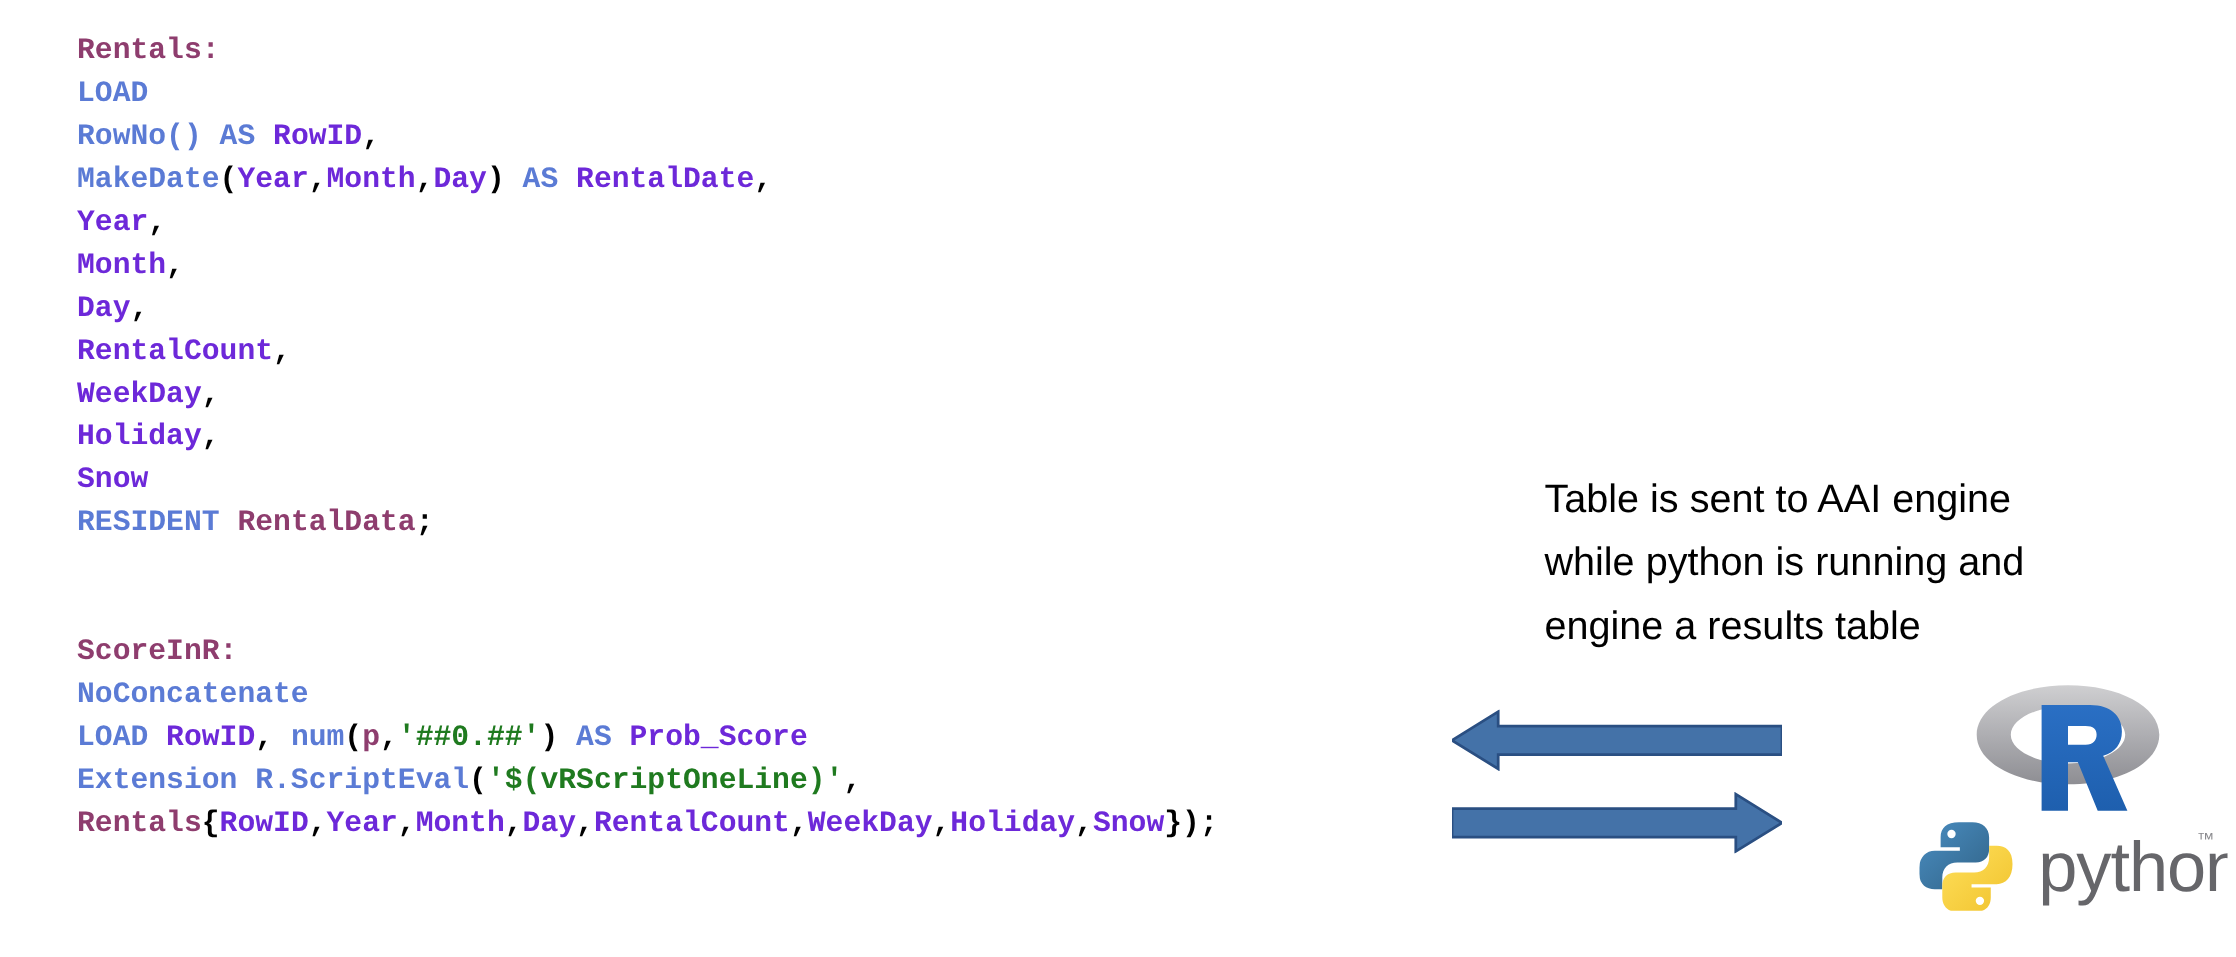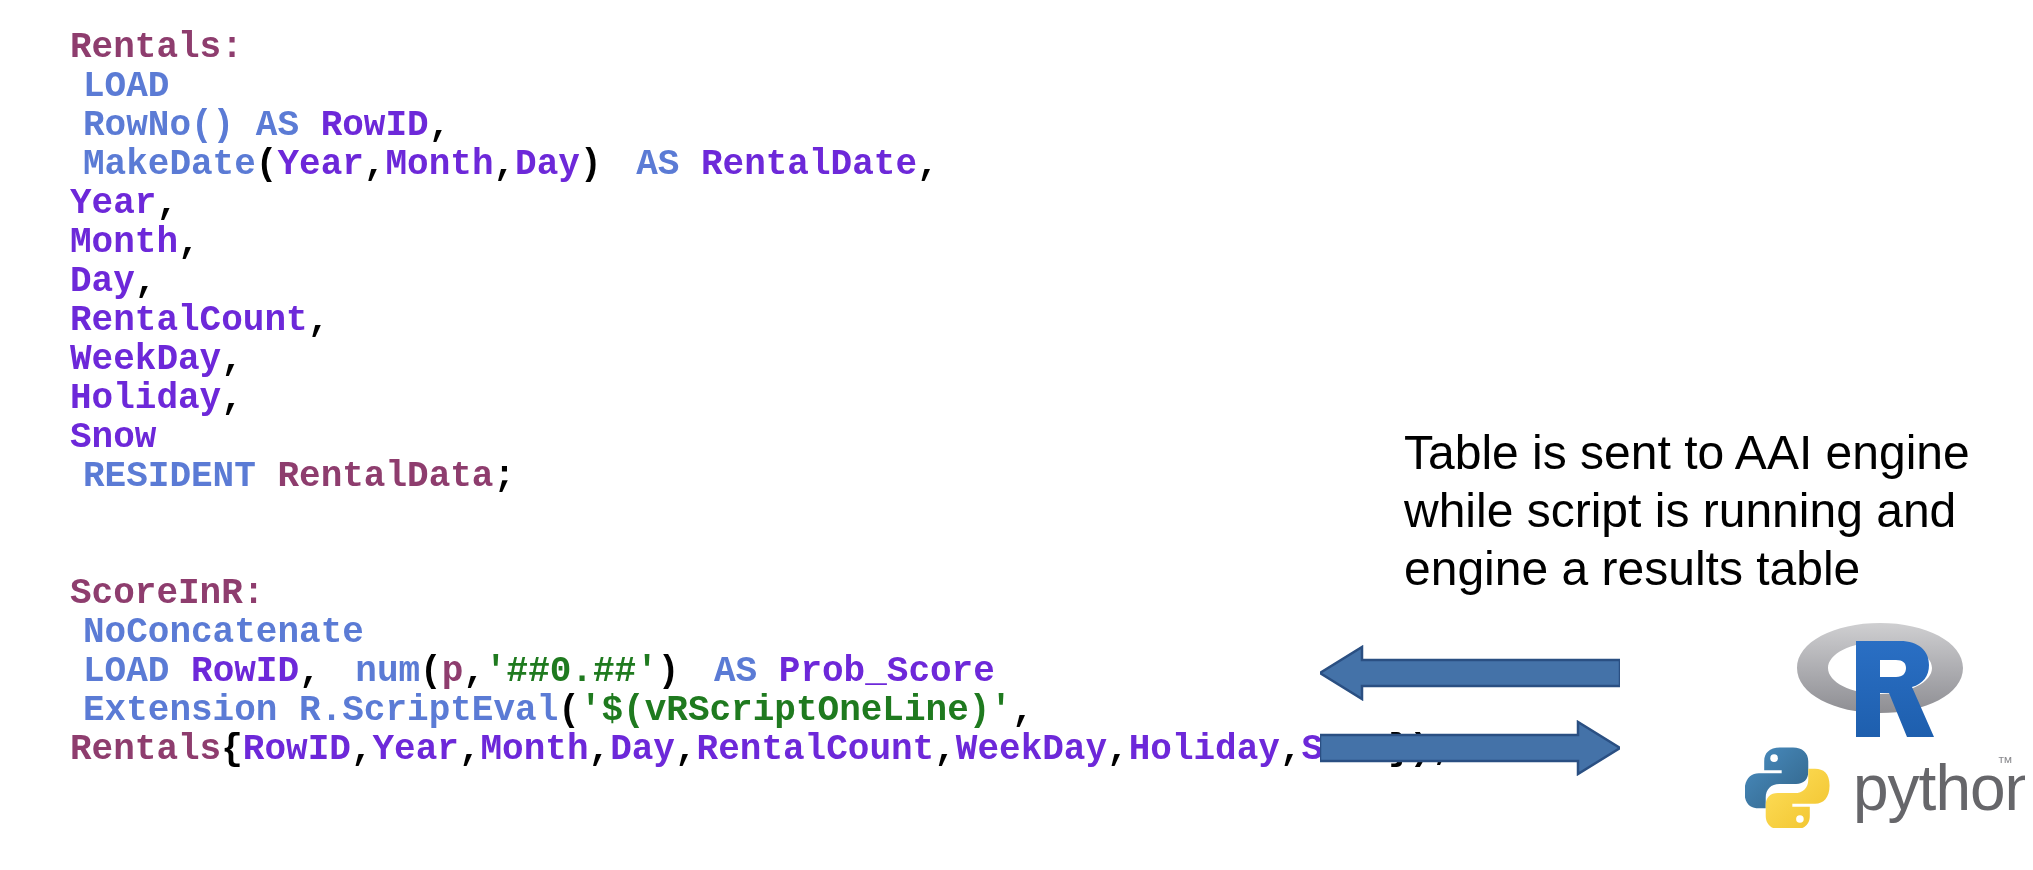--- a/index.html
+++ b/index.html
@@ -18,43 +18,43 @@
     background: #ffffff;
     overflow: hidden;
   }
 
   
   #code-block {
     position: absolute;
     left: 70px;
     top: 28px;
     font-family: "Liberation Mono", "DejaVu Sans Mono", monospace;
-    font-size: 36px;
+    font-size: 27px;
     font-weight: bold;
     line-height: 39px;
     white-space: pre;
     letter-spacing: 0px;
   }
   .code-line { white-space: pre; height: 39px; }
   .code-line.blank { height: 39px; }
 
   .tok-table   { color: #8e3d6e; }   
-  .tok-kw      { color: #5b7bd5; margin-left: 13px; }   
+  .tok-kw      { color: #5b7bd5; }   
   .tok-field   { color: #6d28d9; }   
   .tok-str     { color: #1f7a1f; }   
   .tok-punct   { color: #000000; }   
 
   
   #annotation {
     position: absolute;
     left: 1404px;
     top: 424px;
     width: 580px;
     font-family: "Liberation Sans", sans-serif;
-    font-size: 48px;
+    font-size: 36px;
     line-height: 58px;
     color: #000000;
     font-weight: 400;
   }
   #annotation .ann-line { display: block; white-space: nowrap; }
 
   
   .arrow-svg { position: absolute; display: block; }
   #arrow-left  { left: 1320px; top: 645px; }
   #arrow-right { left: 1320px; top: 720px; }
@@ -65,21 +65,21 @@
 </style>
 </head>
 <body>
 
 <div id="canvas">
 
   <div id="code-block"><div class="code-line"><span class="tok-table">Rentals:</span></div><div class="code-line"><span class="tok-kw">LOAD</span></div><div class="code-line"><span class="tok-kw">RowNo() AS </span><span class="tok-field">RowID</span><span class="tok-punct">,</span></div><div class="code-line"><span class="tok-kw">MakeDate</span><span class="tok-punct">(</span><span class="tok-field">Year</span><span class="tok-punct">,</span><span class="tok-field">Month</span><span class="tok-punct">,</span><span class="tok-field">Day</span><span class="tok-punct">)</span><span class="tok-kw"> AS </span><span class="tok-field">RentalDate</span><span class="tok-punct">,</span></div><div class="code-line"><span class="tok-field">Year</span><span class="tok-punct">,</span></div><div class="code-line"><span class="tok-field">Month</span><span class="tok-punct">,</span></div><div class="code-line"><span class="tok-field">Day</span><span class="tok-punct">,</span></div><div class="code-line"><span class="tok-field">RentalCount</span><span class="tok-punct">,</span></div><div class="code-line"><span class="tok-field">WeekDay</span><span class="tok-punct">,</span></div><div class="code-line"><span class="tok-field">Holiday</span><span class="tok-punct">,</span></div><div class="code-line"><span class="tok-field">Snow</span></div><div class="code-line"><span class="tok-kw">RESIDENT </span><span class="tok-table">RentalData</span><span class="tok-punct">;</span></div><div class="code-line blank">&nbsp;</div><div class="code-line blank">&nbsp;</div><div class="code-line"><span class="tok-table">ScoreInR:</span></div><div class="code-line"><span class="tok-kw">NoConcatenate</span></div><div class="code-line"><span class="tok-kw">LOAD </span><span class="tok-field">RowID</span><span class="tok-punct">, </span><span class="tok-kw">num</span><span class="tok-punct">(</span><span class="tok-table">p</span><span class="tok-punct">,</span><span class="tok-str">'##0.##'</span><span class="tok-punct">)</span><span class="tok-kw"> AS </span><span class="tok-field">Prob_Score</span></div><div class="code-line"><span class="tok-kw">Extension R.ScriptEval</span><span class="tok-punct">(</span><span class="tok-str">'$(vRScriptOneLine)'</span><span class="tok-punct">,</span></div><div class="code-line"><span class="tok-table">Rentals</span><span class="tok-punct">{</span><span class="tok-field">RowID</span><span class="tok-punct">,</span><span class="tok-field">Year</span><span class="tok-punct">,</span><span class="tok-field">Month</span><span class="tok-punct">,</span><span class="tok-field">Day</span><span class="tok-punct">,</span><span class="tok-field">RentalCount</span><span class="tok-punct">,</span><span class="tok-field">WeekDay</span><span class="tok-punct">,</span><span class="tok-field">Holiday</span><span class="tok-punct">,</span><span class="tok-field">Snow</span><span class="tok-punct">});</span></div></div>
 
   <div id="annotation">
     <span class="ann-line">Table is sent to AAI engine</span>
-    <span class="ann-line">while script is running and</span>
+    <span class="ann-line">while python is running and</span>
     <span class="ann-line">engine a results table</span>
   </div>
 
   <svg id="arrow-left" class="arrow-svg" width="300" height="56" viewBox="0 0 300 56">
     <polygon points="0,28 42,2 42,15 300,15 300,41 42,41 42,54" fill="#4472a8" stroke="#2a4f82" stroke-width="2.5" stroke-linejoin="miter"></polygon>
   </svg>
 
   <svg id="arrow-right" class="arrow-svg" width="300" height="56" viewBox="0 0 300 56">
     <polygon points="300,28 258,2 258,15 0,15 0,41 258,41 258,54" fill="#4472a8" stroke="#2a4f82" stroke-width="2.5" stroke-linejoin="miter"></polygon>
   </svg>

